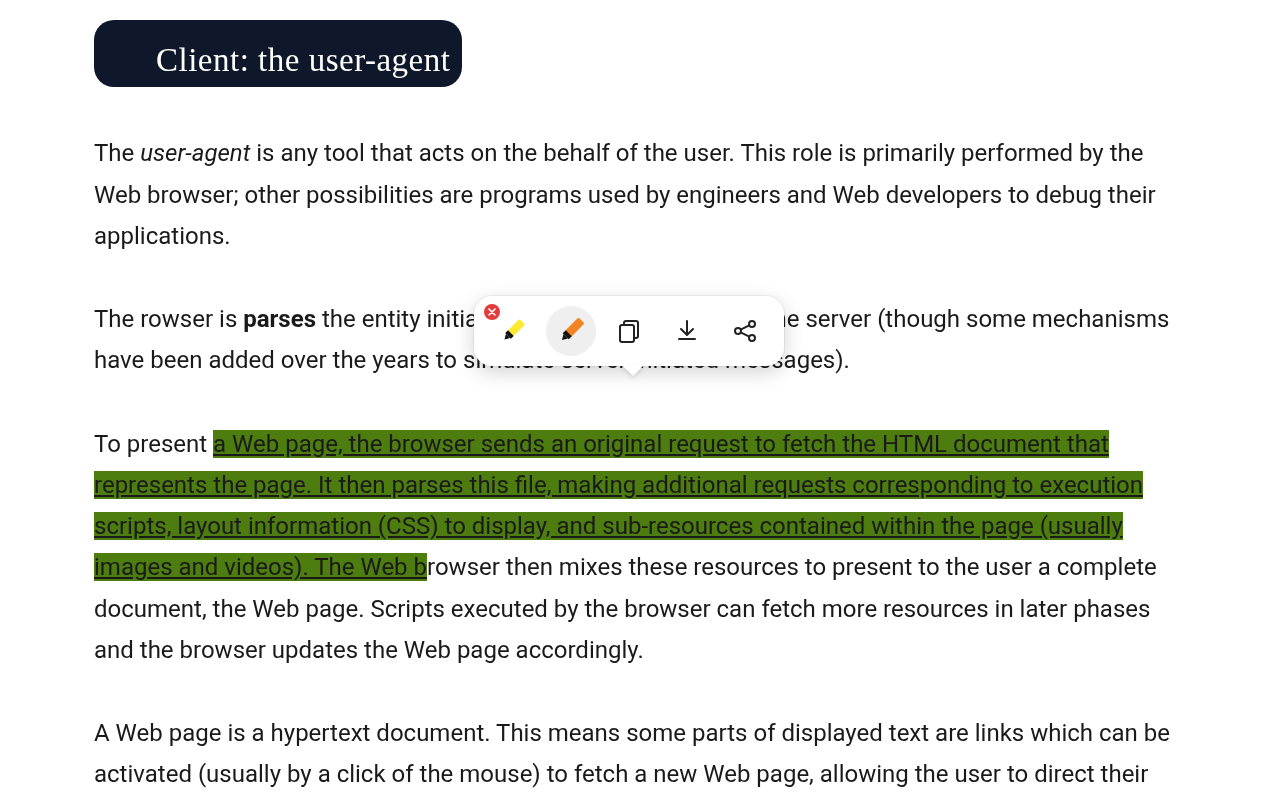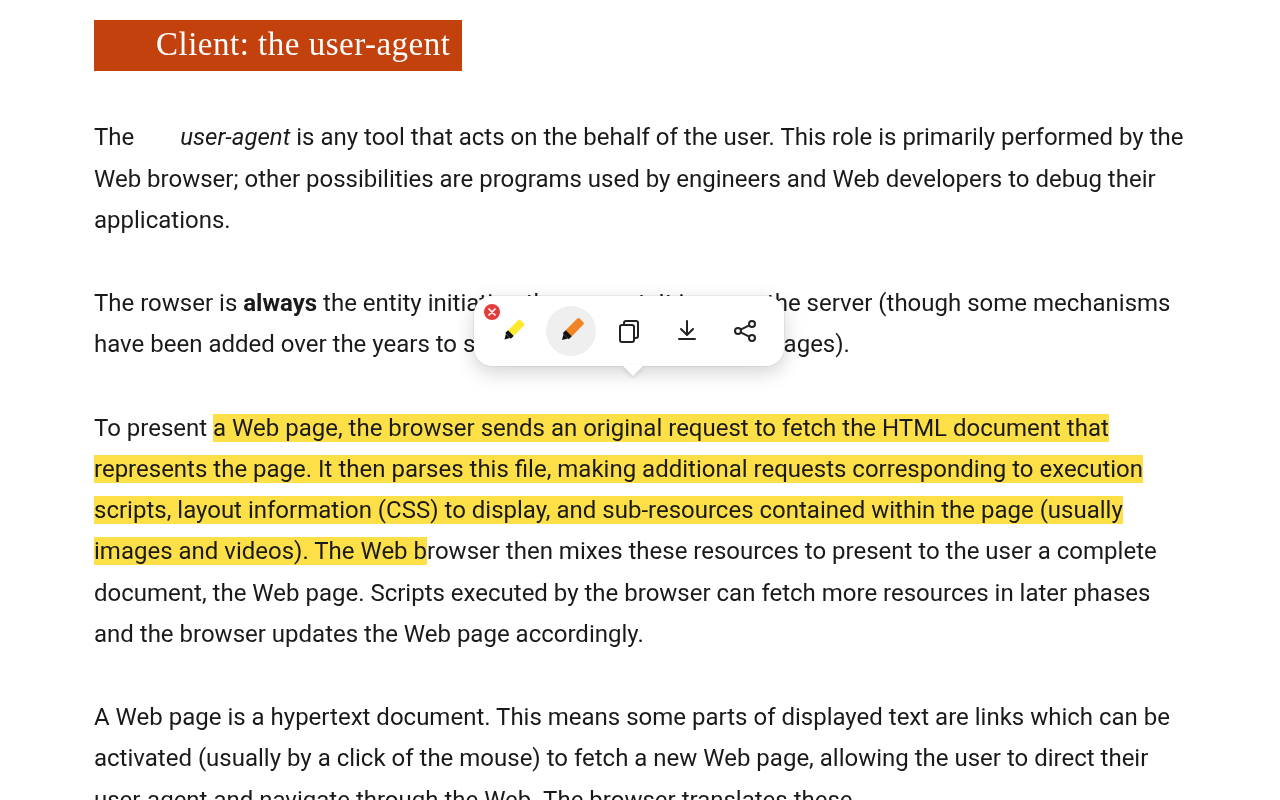--- a/index.html
+++ b/index.html
@@ -15,43 +15,45 @@
 
   .page {
     position: relative;
     padding: 20px 90px 0 94px;
     box-sizing: border-box;
     width: 1280px;
   }
 
   .heading-band {
     display: inline-block;
-    background: #c2410c;
+    background: #0f172a;
     color: #ffffff;
     font-family: Georgia, "Times New Roman", serif;
     font-size: 33px;
     line-height: 1.25;
-    padding: 4px 12px 6px 62px;
+    padding: 20px 12px 6px 62px;
     letter-spacing: 0.5px;
     margin-bottom: 46px;
+    border-radius: 20px;
   }
 
   p.section {
     font-size: 24px;
     line-height: 1.72;
     margin: 0 0 42px 0;
     color: #1a1a1a;
   }
 
-  p.section em { font-style: italic; margin-left: 40px; }
+  p.section em { font-style: italic; }
   p.section strong { font-weight: 700; }
 
   .highlight {
-    background: #fde047;
+    background: #4d7c0f;
     padding: 0 0;
+    text-decoration: underline;
   }
 
   
   .toolbar {
     position: absolute;
     left: 474px;
     top: 296px;
     width: 310px;
     height: 70px;
     background: #ffffff;
@@ -110,21 +112,21 @@
 
 <div class="page">
 
   <div class="heading-band">Client: the user-agent</div>
 
   <p class="section">
     <span>The </span><em>user-agent</em><span> is any tool that acts on the behalf of the user. This role is primarily performed by the Web browser; other possibilities are programs used by engineers and Web developers to debug their applications.</span>
   </p>
 
   <p class="section">
-    <span>The rowser is </span><strong>always</strong><span> the entity initiating the request. It is never the server (though some mechanisms have been added over the years to simulate server-initiated messages).</span>
+    <span>The rowser is </span><strong>parses</strong><span> the entity initiating the request. It is never the server (though some mechanisms have been added over the years to simulate server-initiated messages).</span>
   </p>
 
   <p class="section">
     <span>To present </span><span class="highlight">a Web page, the browser sends an original request to fetch the HTML document that represents the page. It then parses this file, making additional requests corresponding to execution scripts, layout information (CSS) to display, and sub-resources contained within the page (usually images and videos). The Web b</span><span>rowser then mixes these resources to present to the user a complete document, the Web page. Scripts executed by the browser can fetch more resources in later phases and the browser updates the Web page accordingly.</span>
   </p>
 
   <p class="section">A Web page is a hypertext document. This means some parts of displayed text are links which can be activated (usually by a click of the mouse) to fetch a new Web page, allowing the user to direct their user-agent and navigate through the Web. The browser translates these</p>
 
   
   <div class="toolbar">

